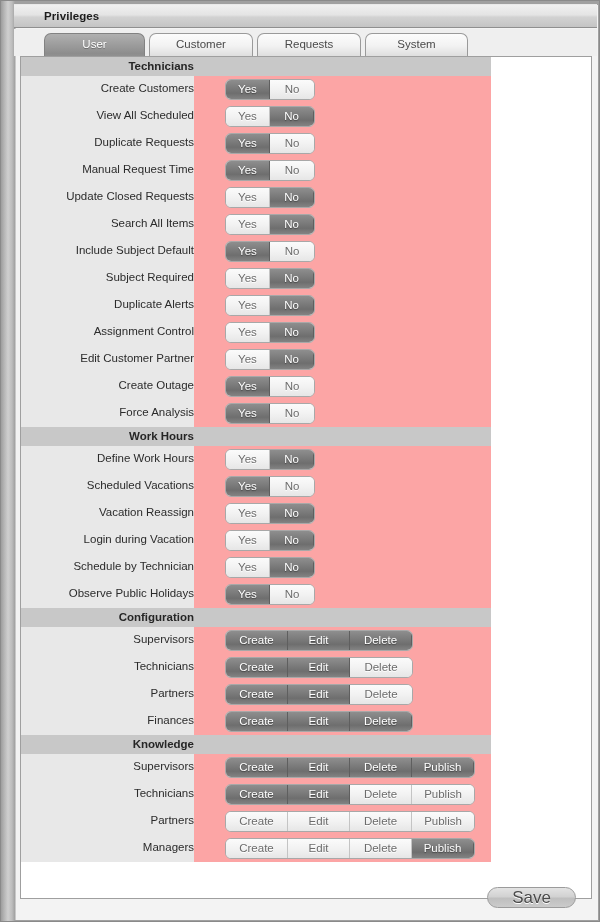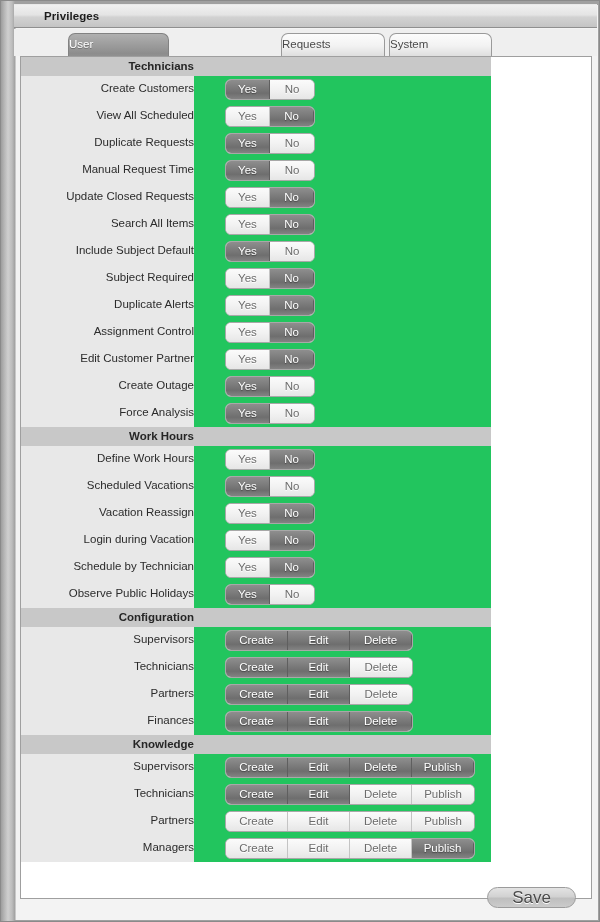--- a/index.html
+++ b/index.html
@@ -67,25 +67,25 @@
   }
   .tab {
     position: absolute;
     top: 4px;
     height: 31px;
     box-sizing: border-box;
     border: 1px solid #9a9a9a;
     border-bottom: none;
     border-radius: 7px 7px 0 0;
     background: linear-gradient(to bottom,#fcfcfc 0%,#f2f2f2 40%,#e0e0e0 70%,#cfcfcf 100%);
+    text-align: center;
     line-height: 21px;
     font-size: 11.5px;
     color: #4a4a4a;
     cursor: pointer;
-    margin-left: 24px;
   }
   .tab.active {
     background: linear-gradient(to bottom,#b0b0b0 0%,#9d9d9d 35%,#8d8d8d 65%,#9a9a9a 100%);
     color: #ffffff;
     border-color: #828282;
     text-shadow: 0 1px 0 rgba(0,0,0,0.28);
   }
   .tab-0 { left: 30px;  width: 101px; }
   .tab-1 { left: 135px; width: 104px; }
   .tab-2 { left: 243px; width: 104px; }
@@ -115,21 +115,21 @@
     right: 297px;
     top: 3px;
     font-size: 11.5px;
     font-weight: bold;
     color: #262626;
     white-space: nowrap;
   }
   .row {
     position: relative;
     height: 27px;
-    background: #22c55e;
+    background: #fca5a5;
     width: 470px;
   }
   .row .label {
     position: absolute;
     right: 297px;
     top: 6px;
     font-size: 11.5px;
     color: #2b2b2b;
     white-space: nowrap;
   }
@@ -202,20 +202,21 @@
 <div class="window-frame">
   <div class="window-inner"></div>
 </div>
 
 <div class="titlebar">
   <div class="titlebar-text">Privileges</div>
 </div>
 
 <div class="tabstrip">
   <div class="tab tab-0 active">User</div>
+  <div class="tab tab-1">Customer</div>
   <div class="tab tab-2">Requests</div>
   <div class="tab tab-3">System</div>
 </div>
 
 <div class="panel">
   <div id="sections-root">
       <div class="section-head">
         <div class="label">Technicians</div>
       </div>
       <div class="row">

